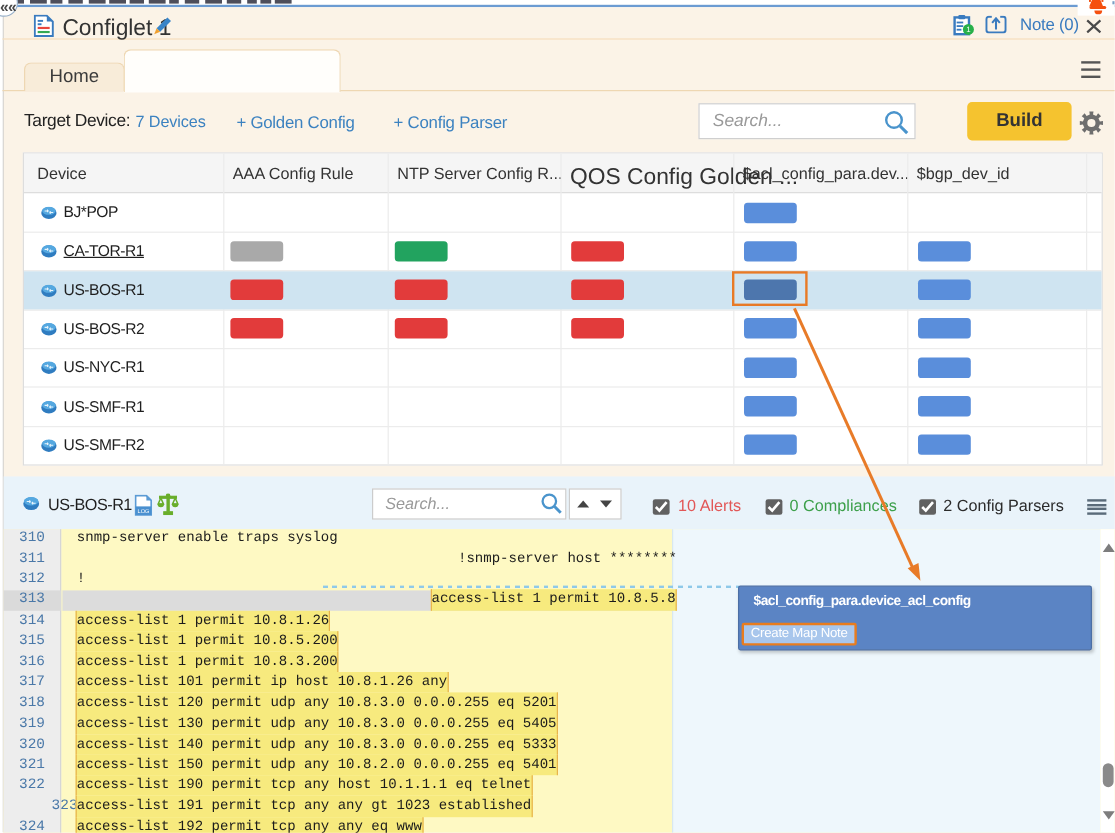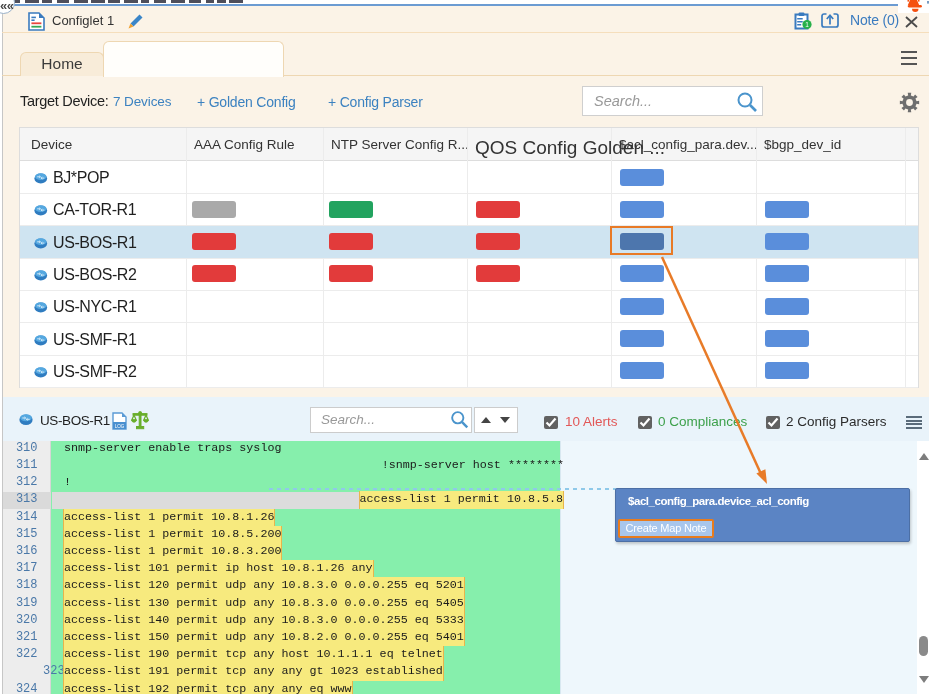--- a/index.html
+++ b/index.html
@@ -11,21 +11,21 @@
     background:#fbf3e7; border-left:1px solid #c6c6c6; border-top-left-radius:9px; }
   .blue { color:#3c82c0; }
   .btn { position:absolute; width:44px; height:17px; border-radius:3px; }
   .b-blue { background:#5a8edb; }
   .b-red { background:#e23b3b; }
   .b-green { background:#22a35f; }
   .b-gray { background:#a9a9a9; }
   .b-sel { background:#4d76ad; }
   .rowline { position:absolute; left:0; width:100%; height:1px; background:#ececec; }
   .colline { position:absolute; top:0; width:1px; height:100%; background:#ececec; }
-  .dev { position:absolute; left:52px; font-size:16px; color:#1f1f1f; letter-spacing:-0.4px; }
+  .dev { position:absolute; left:52px; font-size:13px; color:#1f1f1f; letter-spacing:-0.4px; }
   .cbx { position:absolute; width:14px; height:13px; border-radius:2px; background:#616161; }
   .codeln { position:absolute; left:0; width:100%; height:17.2px; line-height:17.2px; white-space:pre; }
   .hl { background:#f7ea7e; border-left:1px solid #e8b44c; border-right:1px solid #e8b44c; margin-left:-1px; display:inline-block; height:17.2px; }
 </style>
 </head>
 <body>
 <div id="page">
 
   <div class="abs" style="left:12px;top:0;width:8px;height:2.5px;background:#4e4e5a;"></div>
   <div class="abs" style="left:25px;top:0;width:14px;height:2.5px;background:#4e4e5a;"></div>
@@ -52,21 +52,21 @@
   <div class="abs" style="left:2px;top:6px;width:927px;height:27px;border-bottom:1px solid #f5debc;"></div>
 
   <svg class="abs" style="left:28px;top:12px;" width="17" height="19" viewBox="0 0 17 19">
     <path d="M1 1 h10 l5 5 v12 h-15 z" fill="#fff" stroke="#3a7bbf" stroke-width="1.6"></path>
     <path d="M11 1 l5 5 h-5 z" fill="#3a7bbf"></path>
     <rect x="3.4" y="4.6" width="4.5" height="1.6" fill="#3a7bbf"></rect>
     <rect x="3.4" y="7.4" width="3.2" height="1.6" fill="#3a7bbf"></rect>
     <rect x="3.4" y="10.4" width="10" height="1.8" fill="#e8453c"></rect>
     <rect x="3.4" y="13.8" width="10" height="1.8" fill="#35a853"></rect>
   </svg>
-  <div class="abs" style="left:52px;top:12.5px;font-size:13px;color:#333;text-align:center;">Configlet 1</div>
+  <div class="abs" style="left:52px;top:12.5px;font-size:19px;color:#333;text-align:center;">Configlet 1</div>
 
   <svg class="abs" style="left:127px;top:13px;" width="17" height="17" viewBox="0 0 17 17">
     <polygon points="12.5,1.5 15.5,4.5 6.5,13.5 3.5,10.5" fill="#3a85c8"></polygon>
     <polygon points="3.5,10.5 6.5,13.5 1.5,15.5" fill="#f0a030"></polygon>
   </svg>
 
   <svg class="abs" style="left:794px;top:12px;" width="19" height="18" viewBox="0 0 19 18">
     <rect x="1.5" y="2.5" width="12" height="14" fill="#fff" stroke="#3a7bbf" stroke-width="2"></rect>
     <rect x="4.6" y="0.4" width="5.8" height="3.6" rx="1" fill="#3a7bbf"></rect>
     <rect x="3.2" y="6" width="5.5" height="1.5" fill="#3a7bbf"></rect>
@@ -108,20 +108,21 @@
   <div class="abs" style="left:20px;top:93px;font-size:14.5px;color:#222;letter-spacing:-0.3px;">Target Device:</div>
   <div class="abs blue" style="left:113px;top:94px;font-size:13.5px;letter-spacing:-0.1px;">7 Devices</div>
   <div class="abs blue" style="left:197px;top:93.5px;font-size:14px;letter-spacing:-0.2px;">+ Golden Config</div>
   <div class="abs blue" style="left:328px;top:93.5px;font-size:14px;letter-spacing:-0.2px;">+ Config Parser</div>
   <div class="abs" style="left:582px;top:86px;width:181px;height:30px;background:#fff;border:1px solid #cfcfcf;"></div>
   <div class="abs" style="left:594px;top:93px;font-size:14.5px;font-style:italic;color:#999;">Search...</div>
   <svg class="abs" style="left:736px;top:91px;" width="22" height="22" viewBox="0 0 22 22">
     <circle cx="9" cy="9" r="6.5" fill="none" stroke="#4a94cc" stroke-width="2"></circle>
     <path d="M14 14 L20 20" stroke="#4a94cc" stroke-width="2.6"></path>
   </svg>
+  <div class="abs" style="left:806px;top:85px;width:87px;height:32px;background:#f5c32f;border-radius:4px;text-align:center;line-height:32px;font-size:15.5px;font-weight:bold;color:#333;">Build</div>
   <svg class="abs" style="left:899px;top:92px;" width="21" height="21" viewBox="0 0 24 24">
     <path fill="#6e6e6e" fill-rule="evenodd" d="M23.02 9.99 L23.02 14.01 L20.06 13.52 L18.77 16.62 L21.21 18.37 L18.37 21.21 L16.62 18.77 L13.52 20.06 L14.01 23.02 L9.99 23.02 L10.48 20.06 L7.38 18.77 L5.63 21.21 L2.79 18.37 L5.23 16.62 L3.94 13.52 L0.98 14.01 L0.98 9.99 L3.94 10.48 L5.23 7.38 L2.79 5.63 L5.63 2.79 L7.38 5.23 L10.48 3.94 L9.99 0.98 L14.01 0.98 L13.52 3.94 L16.62 5.23 L18.37 2.79 L21.21 5.63 L18.77 7.38 L20.06 10.48 Z M12 15.9 a3.9 3.9 0 1 0 0 -7.8 a3.9 3.9 0 1 0 0 7.8 Z"></path>
   </svg>
 
   <div id="table" class="abs" style="left:19px;top:127px;width:900px;height:261px;background:#fff;border:1px solid #ddd;">
     <div class="abs" style="left:0;top:0;width:898px;height:33px;background:#f5f5f5;border-bottom:1px solid #ddd;"></div>
     <div class="abs" style="left:11px;top:9px;font-size:13.5px;color:#333;">Device</div>
     <div class="abs" style="left:174px;top:9px;font-size:13.5px;color:#333;">AAA Config Rule</div>
     <div class="abs" style="left:311px;top:9px;font-size:13.5px;color:#333;">NTP Server Config R...</div>
     <div class="abs" style="left:455px;top:9px;font-size:19px;color:#333;">QOS Config Golden ...</div>
@@ -159,21 +160,21 @@
           <defs>
             <linearGradient id="g" x1="0" y1="0" x2="0" y2="1">
               <stop offset="0" stop-color="#7ec3ef"></stop>
               <stop offset="1" stop-color="#1565b0"></stop>
             </linearGradient>
           </defs>
           <ellipse cx="8.5" cy="6.5" rx="8" ry="6" fill="#2f7cc0"></ellipse>
           <ellipse cx="8.5" cy="4.3" rx="7.2" ry="4" fill="#55a8e0"></ellipse>
           <path d="M4 4.5 h4 M8 4.5 l-1.4 -1.2 M8 4.5 l-1.4 1.2 M9 6 h4 M9 6 l1.4 -1.2 M9 6 l1.4 1.2" stroke="#e8f4fc" stroke-width="1" fill="none"></path>
         </svg></div>
-      <div class="dev" style="left:33px;top:73.3px;">CA-TOR-R1</div>
+      <div class="dev" style="left:33px;top:73.3px;text-decoration:underline;">CA-TOR-R1</div>
       <div class="abs" style="left:14px;top:106.6px;"><svg width="13.5" height="11" viewBox="0 0 17 13" preserveAspectRatio="none">
           <defs>
             <linearGradient id="g" x1="0" y1="0" x2="0" y2="1">
               <stop offset="0" stop-color="#7ec3ef"></stop>
               <stop offset="1" stop-color="#1565b0"></stop>
             </linearGradient>
           </defs>
           <ellipse cx="8.5" cy="6.5" rx="8" ry="6" fill="#2f7cc0"></ellipse>
           <ellipse cx="8.5" cy="4.3" rx="7.2" ry="4" fill="#55a8e0"></ellipse>
           <path d="M4 4.5 h4 M8 4.5 l-1.4 -1.2 M8 4.5 l-1.4 1.2 M9 6 h4 M9 6 l1.4 -1.2 M9 6 l1.4 1.2" stroke="#e8f4fc" stroke-width="1" fill="none"></path>
@@ -301,21 +302,21 @@
   <div class="cbx" style="left:765.5px;top:416px;"></div>
   <svg class="abs" style="left:766.5px;top:417px;" width="12" height="11" viewBox="0 0 12 11">
       <path d="M1.5 5.5 L4.5 8.5 L10.5 1.5" fill="none" stroke="#ffffff" stroke-width="2.2"></path>
     </svg>
   <div class="abs" style="left:786px;top:414px;font-size:13.5px;color:#2b2b2b;">2 Config Parsers</div>
   <div class="abs" style="left:906px;top:416px;width:16px;height:2px;background:#5a6b7a;"></div>
   <div class="abs" style="left:906px;top:419.5px;width:16px;height:2px;background:#5a6b7a;"></div>
   <div class="abs" style="left:906px;top:423px;width:16px;height:2px;background:#5a6b7a;"></div>
   <div class="abs" style="left:906px;top:426.5px;width:16px;height:2px;background:#5a6b7a;"></div>
 
-  <div id="codewrap" class="abs" style="left:3px;top:441px;width:926px;height:253px;background:#86efac;">
+  <div id="codewrap" class="abs" style="left:3px;top:441px;width:926px;height:253px;background:#fef9c3;">
 
     <div class="abs" style="left:0;top:0;width:48px;height:253px;background:#ededed;border-right:1px solid #d6d6d6;"></div>
 
     <div class="abs" style="left:557px;top:0;width:357px;height:253px;background:#eef7fc;border-left:1px solid #d8e8f0;"></div>
 
     <div class="abs" style="left:914px;top:0;width:12px;height:253px;background:#fff;"></div>
     <div class="abs" style="left:916px;top:12px;width:0;height:0;border-left:5px solid transparent;border-right:5px solid transparent;border-bottom:7px solid #7d7d7d;"></div>
     <div class="abs" style="left:915.5px;top:195px;width:9px;height:20px;border-radius:4.5px;background:#8a8a8a;"></div>
     <div class="abs" style="left:916px;top:235px;width:0;height:0;border-left:5px solid transparent;border-right:5px solid transparent;border-top:7px solid #7d7d7d;"></div>
 

